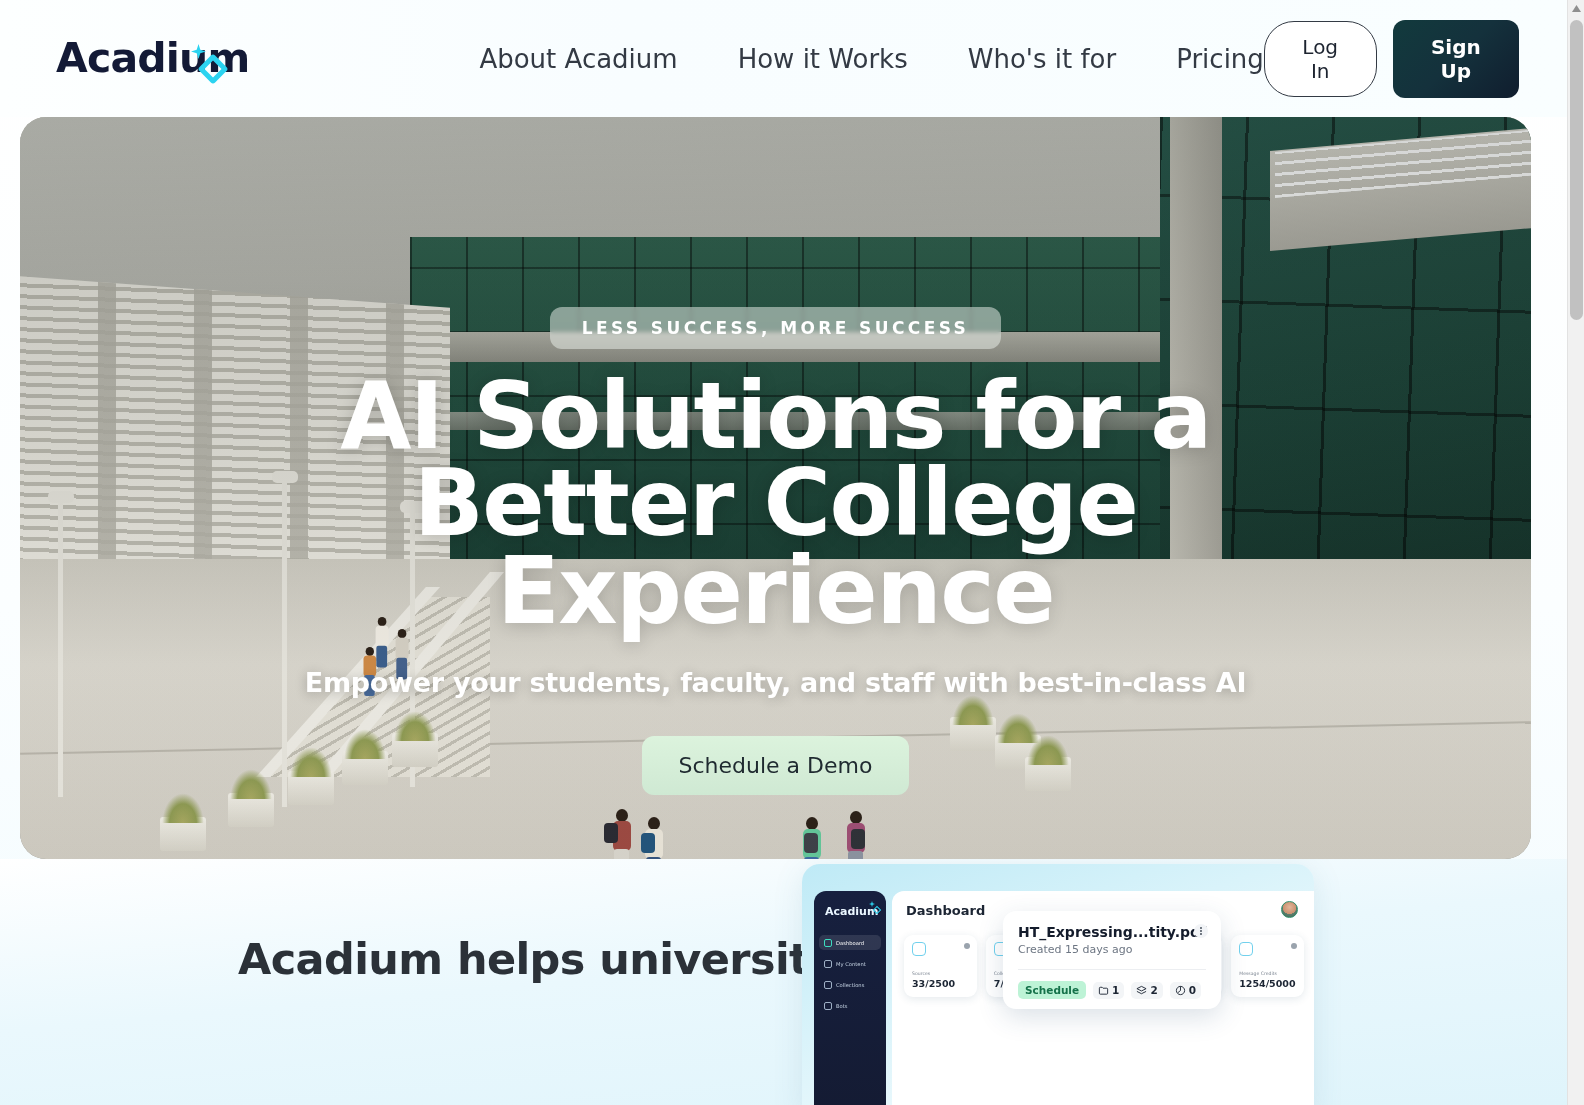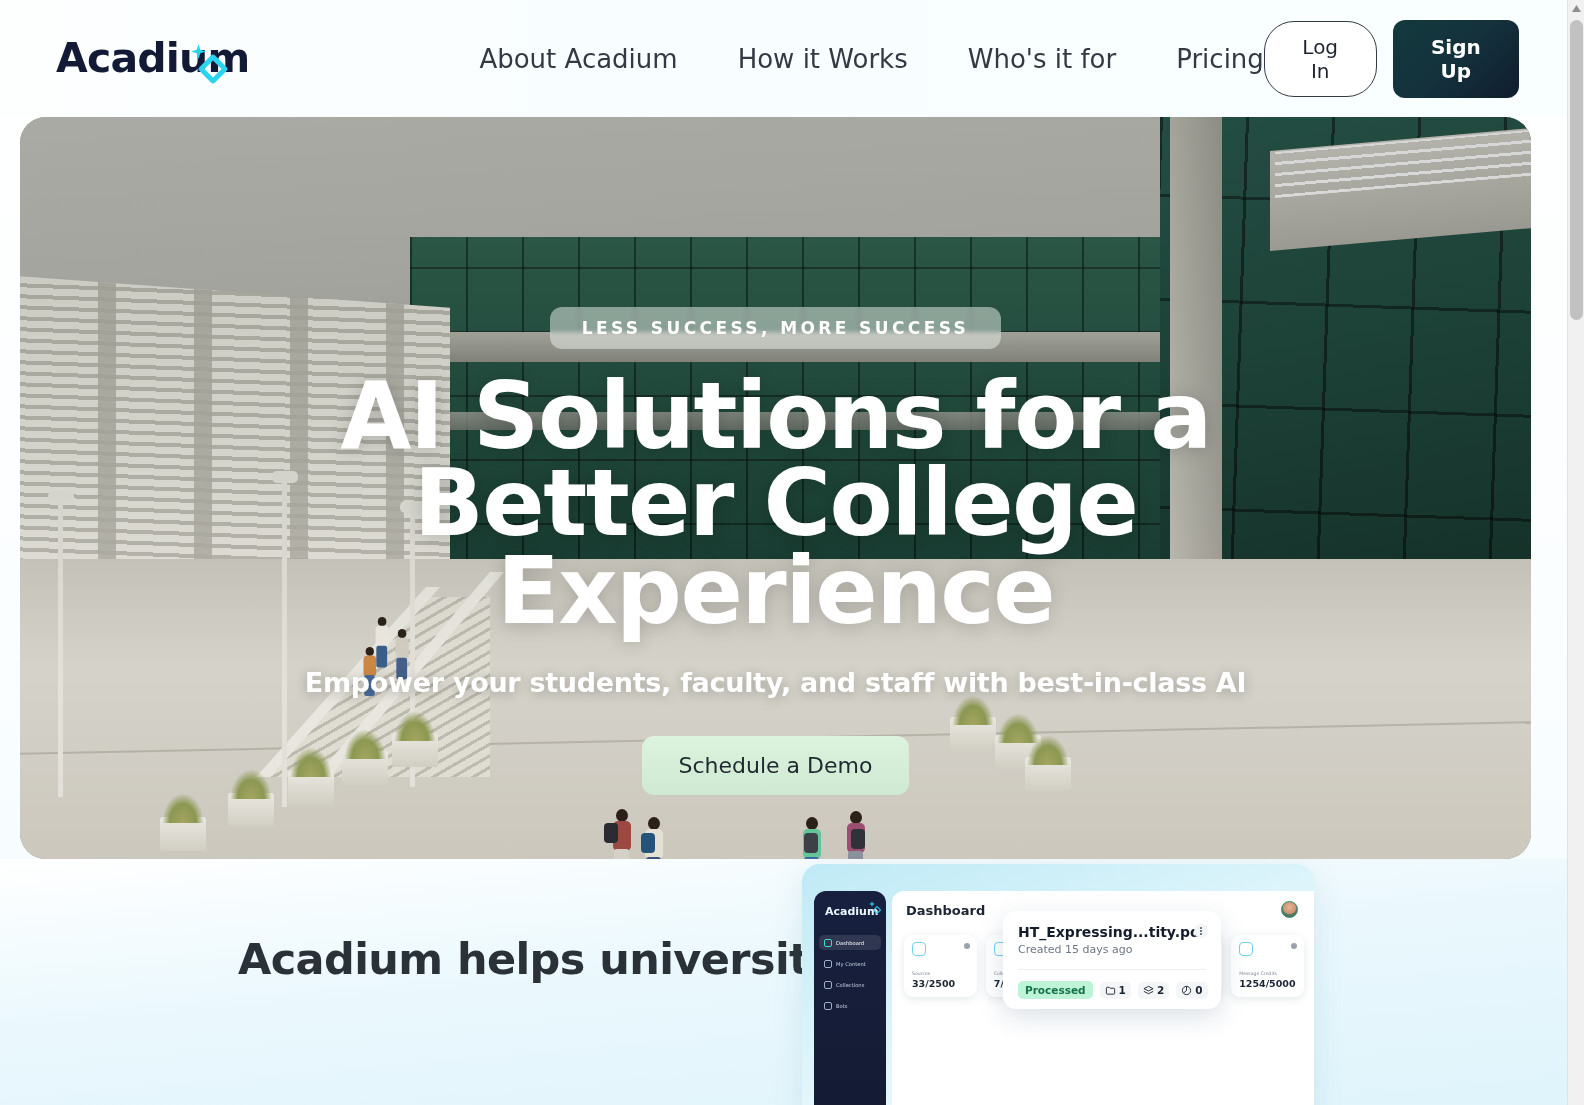--- a/index.html
+++ b/index.html
@@ -702,21 +702,21 @@
   <div class="filecard">
     <div class="fc-name">HT_Expressing...tity.pdf</div>
     <div class="fc-sub">Created 15 days ago</div>
     <div class="fc-kebab">
         <i></i>
         <i></i>
         <i></i>
       </div>
     <div class="fc-div"></div>
     <div class="fc-meta">
-      <span class="badge-processed">Processed</span>
+      <span class="badge-processed">Schedule</span>
       <span class="fc-count">
         <svg width="11" height="11" viewBox="0 0 24 24" fill="none" stroke="#1c2533" stroke-width="2">
           <path d="M3 7a2 2 0 0 1 2-2h4l2 2h8a2 2 0 0 1 2 2v9a2 2 0 0 1-2 2H5a2 2 0 0 1-2-2z"></path>
         </svg>
         <span>1</span>
       </span>
       <span class="fc-count">
         <svg width="11" height="11" viewBox="0 0 24 24" fill="none" stroke="#1c2533" stroke-width="2">
           <path d="M12 3 2 8l10 5 10-5z"></path>
             <path d="M2 14l10 5 10-5"></path>

